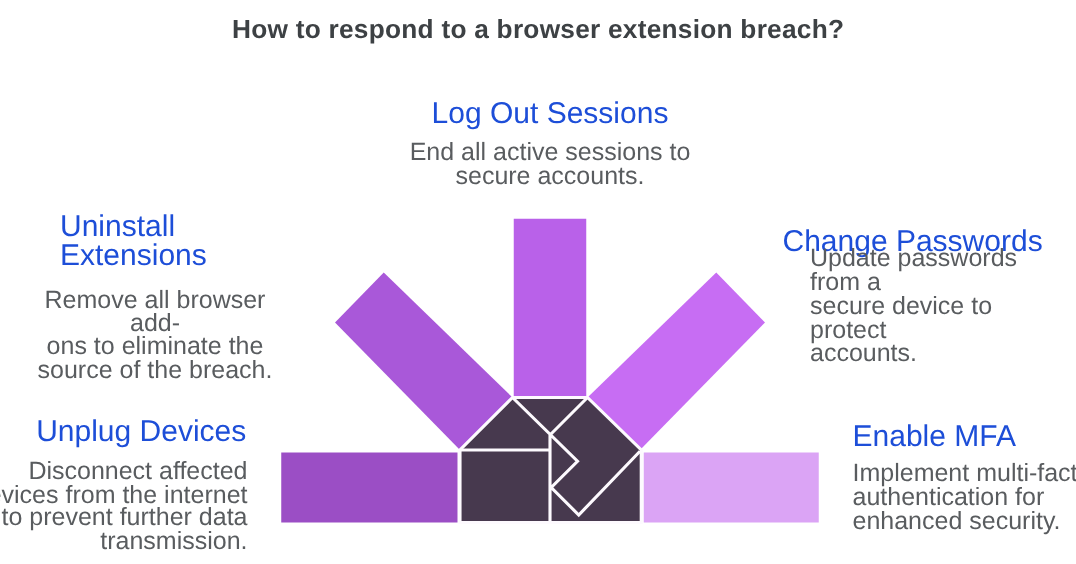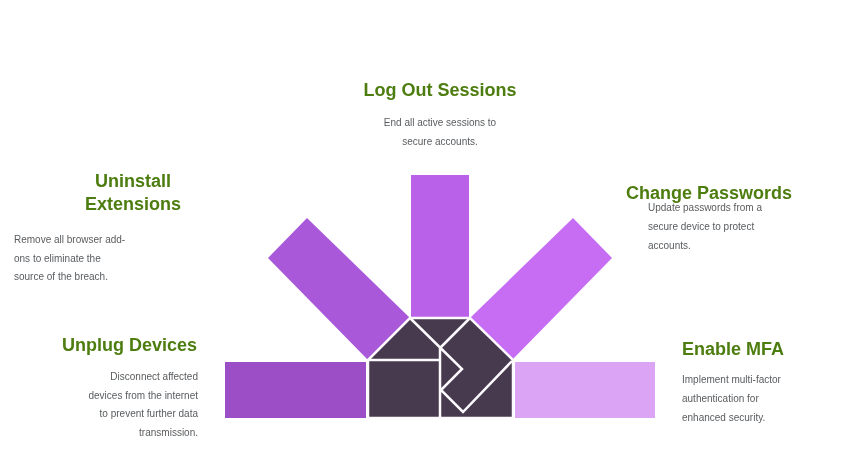--- a/index.html
+++ b/index.html
@@ -6,48 +6,49 @@
   .canvas {
     position:relative; width:861px; height:451px; background:#ffffff;
     font-family:"Liberation Sans", sans-serif; overflow:hidden;
   }
   .title {
     position:absolute; top:12px; left:0; width:861px; text-align:center;
     font-size:21px; font-weight:700; color:#3d4144; letter-spacing:0.2px;
   }
   .fan-svg { position:absolute; left:0; top:0; }
   .step-heading {
-    position:absolute; font-weight:700; color:#4d7c0f; font-size:18px;
+    position:absolute; font-weight:400; color:#1d4ed8; font-size:24px;
     line-height:23px; white-space:pre-line;
   }
   .step-body {
-    position:absolute; color:#595c5f; font-size:10px; line-height:18.5px;
+    position:absolute; color:#595c5f; font-size:20px; line-height:18.5px;
     white-space:pre-line;
   }
   
   #logout-h { left:290px; top:79px;  width:300px; text-align:center; }
   #logout-b { left:310px; top:113px; width:260px; text-align:center; line-height:19px; }
   
-  #uninstall-h { right:628px; top:170px; width:200px; text-align:center; }
-  #uninstall-b { right:627px; top:231px; width:220px; text-align:left; }
+  #uninstall-h { right:613px; top:170px; width:200px; text-align:left; }
+  #uninstall-b { right:627px; top:231px; width:220px; text-align:center; }
   
   #change-h { left:626px; top:182px; width:210px; }
   #change-b { left:648px; top:198px; width:205px; line-height:19px; }
   
   #unplug-h { right:664px; top:334px; width:200px; text-align:right; }
   #unplug-b { right:663px; top:368px; width:225px; text-align:right; }
   
   #mfa-h { left:682px; top:338px; width:200px; }
   #mfa-b { left:682px; top:370px; width:200px; line-height:19px; }
 </style>
 </head>
 <body>
 
 <div class="canvas">
 
+  <div class="title">How to respond to a browser extension breach?</div>
 
   <svg class="fan-svg" width="861" height="451" viewBox="0 0 861 451">
 
     <rect x="225" y="362" width="141" height="56" fill="#9b4ec5"></rect>
     <polygon points="307,218 410,318 368,360 268,258" fill="#a958d9"></polygon>
     <rect x="411" y="175" width="58" height="145" fill="#b961e9"></rect>
     <polygon points="573,218 612,258 512,360 470,318" fill="#c76df3"></polygon>
     <rect x="515" y="362" width="140" height="56" fill="#dba4f5"></rect>
 
     <polygon points="410,318 470,318 513,360 513,418 368,418 368,360" stroke-width="2.5" stroke-linejoin="miter" fill="#47394e" stroke="#fdfafe"></polygon>

